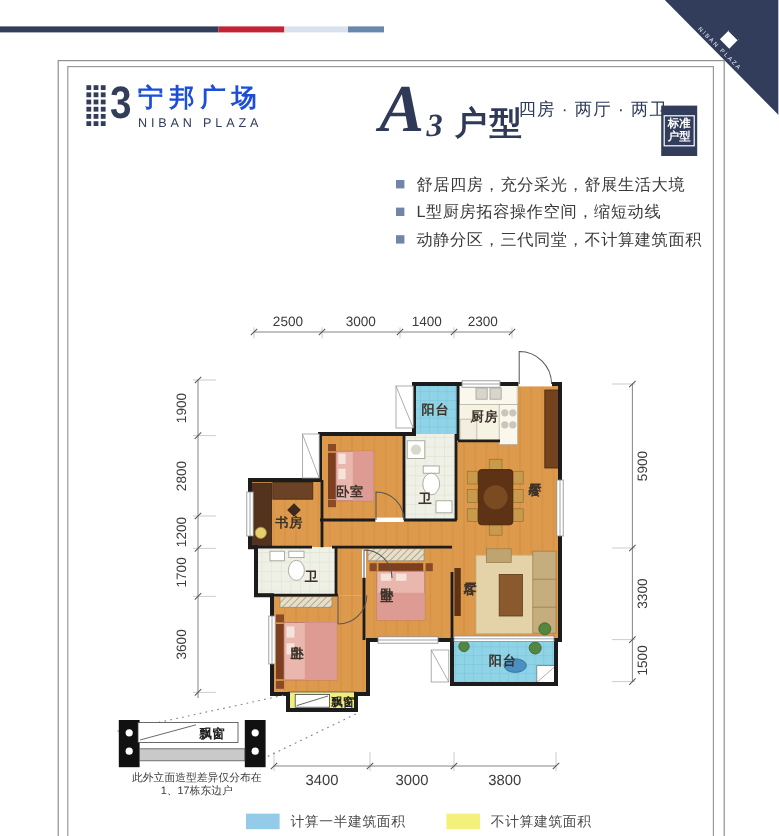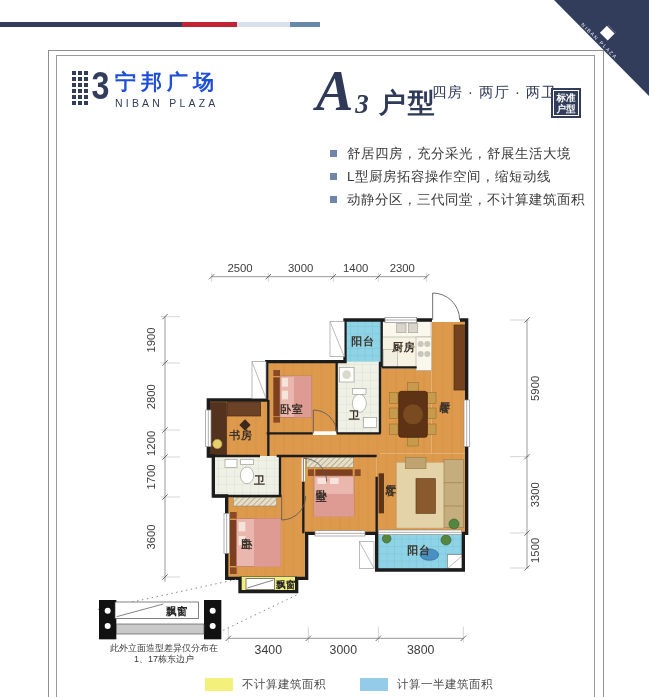--- a/index.html
+++ b/index.html
@@ -38,21 +38,21 @@
   .unit-title{position:absolute;left:316px;top:64px;display:flex;align-items:flex-end;}
   .unit-letter{font-family:"Liberation Serif",serif;font-style:italic;font-weight:bold;
     font-size:56px;line-height:54px;color:#2f3a58;}
   .unit-number{font-family:"Liberation Serif",serif;font-style:italic;font-weight:bold;
     font-size:27px;line-height:27px;color:#2f3a58;margin-left:2px;}
   .unit-type{font-size:27px;font-weight:bold;color:#2f3a58;margin-left:10px;line-height:30px;
     font-family:"Liberation Serif",serif;letter-spacing:2px;}
   .unit-meta{position:absolute;left:432px;top:80px;color:#2f3a58;}
   .unit-area{font-size:14.5px;line-height:18px;}
   .unit-rooms{font-size:14.5px;line-height:18px;margin-top:3px;letter-spacing:1px;}
-  .badge{position:absolute;left:551px;top:88px;width:30px;height:30px;background:#323d5c;
+  .badge{position:absolute;left:551px;top:88px;width:30px;height:42px;background:#323d5c;
     display:flex;align-items:center;justify-content:center;}
   .badge-inner{border:1px solid #fff;width:24px;height:24px;display:flex;flex-direction:column;
     align-items:center;justify-content:center;color:#fff;font-size:9.5px;line-height:11px;font-weight:bold;}
   
   .features{position:absolute;left:330px;top:146px;}
   .feature{display:flex;align-items:flex-start;margin-bottom:8px;}
   .bullet{width:7px;height:7px;background:#7085a8;margin:4px 10px 0 0;flex:0 0 auto;}
   .feature-text{font-size:13.5px;color:#3a3a3a;letter-spacing:.5px;line-height:15px;}
   
   .plan-svg{position:absolute;left:85px;top:260px;width:460px;height:430px;}
@@ -396,22 +396,22 @@
       <text x="108" y="1066" font-family="Liberation Sans, sans-serif" font-size="32" font-weight="600" fill="#222">飘窗</text>
     </g>
     <g font-family="Liberation Sans, sans-serif" font-size="27" fill="#3a3a3a" text-anchor="middle">
       <text x="102" y="1172">此外立面造型差异仅分布在</text>
       <text x="102" y="1206">1、17栋东边户</text>
     </g>
   </svg>
 
   <div class="legend">
     <div class="legend-item">
+      <span class="swatch swatch-half"></span>
+      <span class="legend-label">计算一半建筑面积</span>
+    </div>
+    <div class="legend-item">
       <span class="swatch swatch-excl"></span>
       <span class="legend-label">不计算建筑面积</span>
     </div>
-    <div class="legend-item">
-      <span class="swatch swatch-half"></span>
-      <span class="legend-label">计算一半建筑面积</span>
-    </div>
   </div>
 
 </div>
 
 </body></html>

